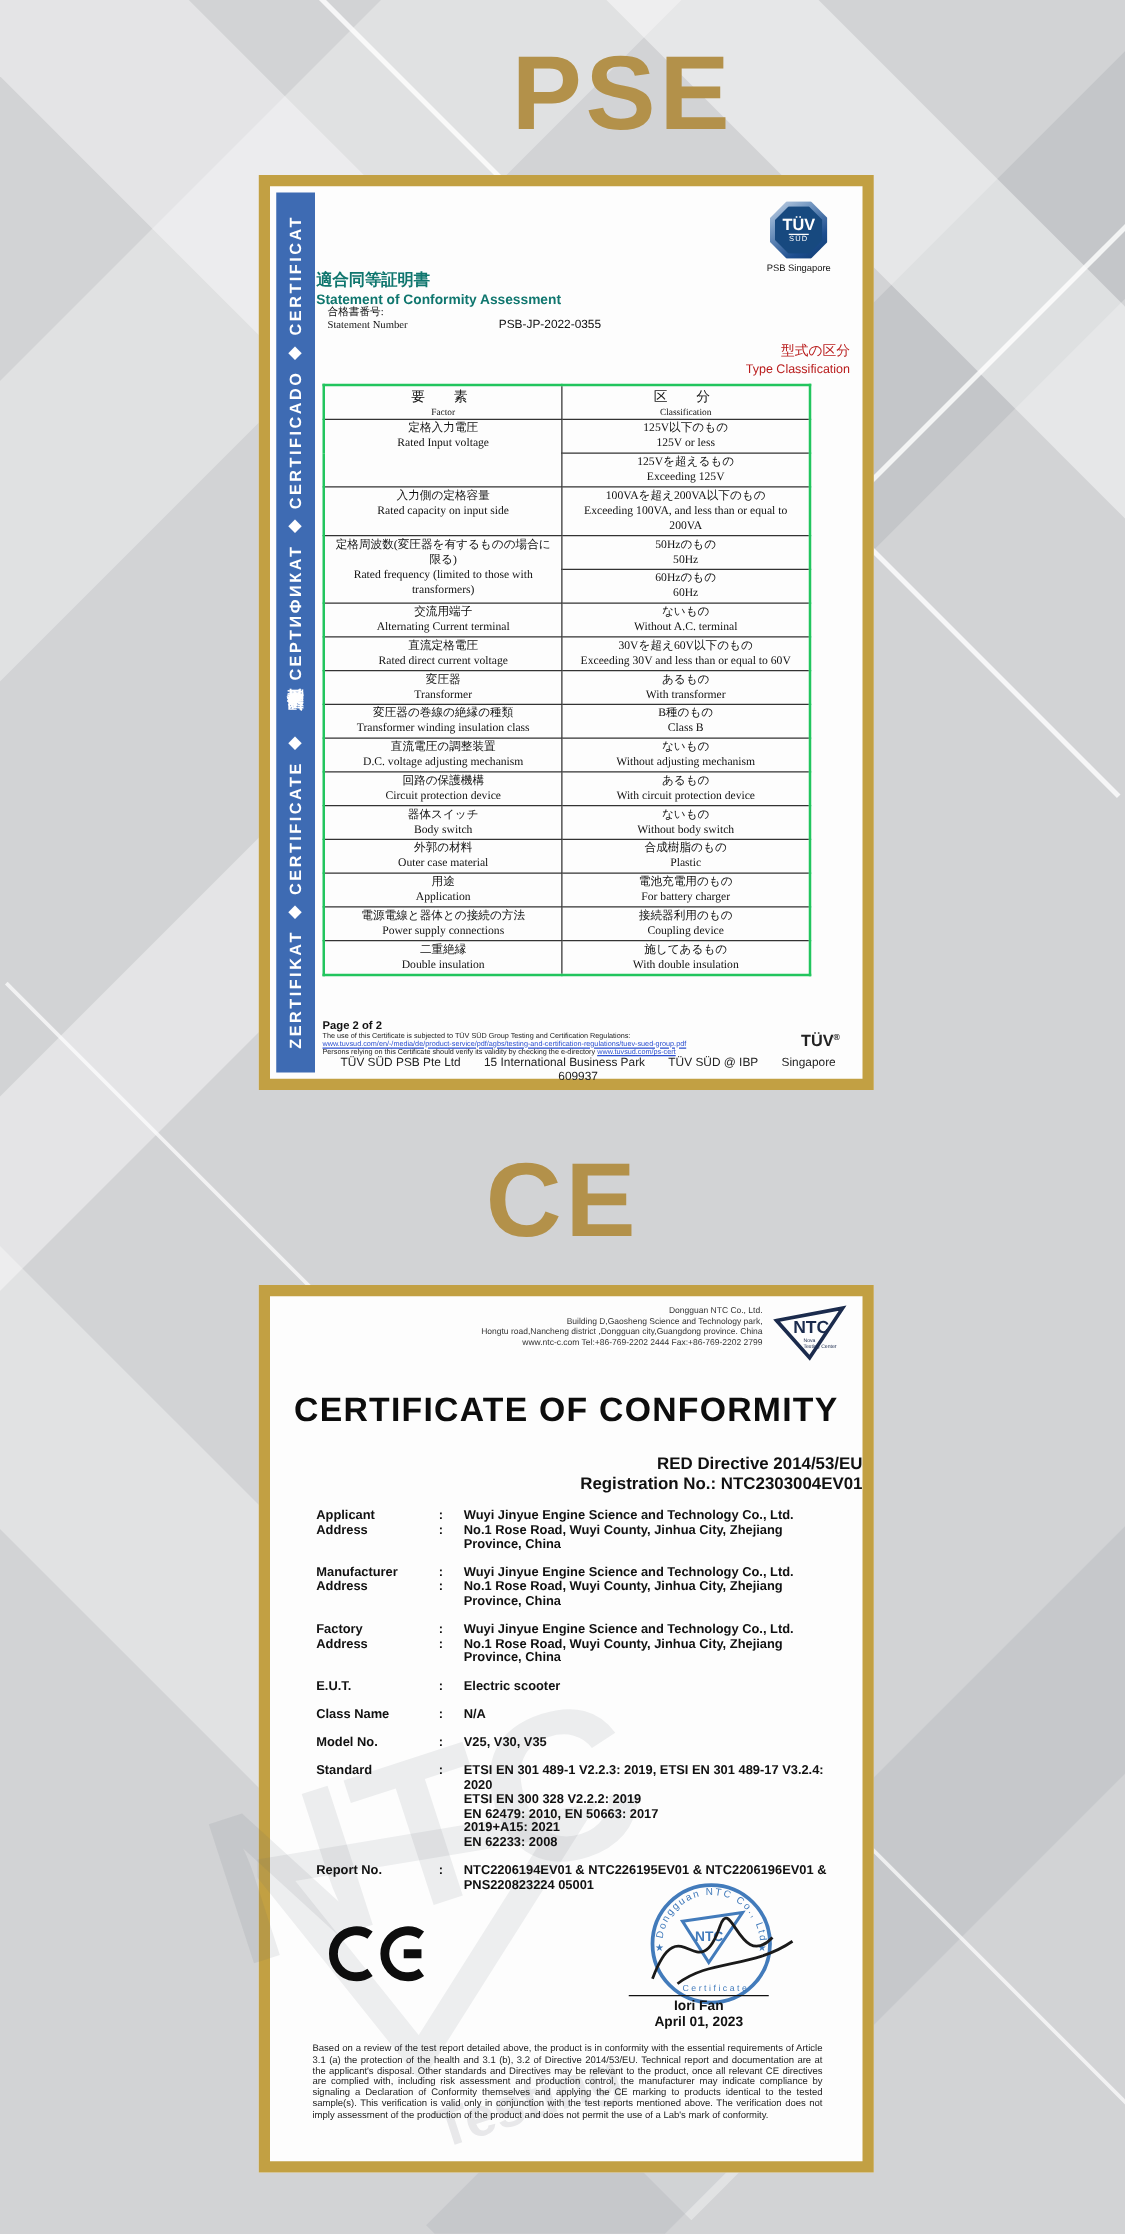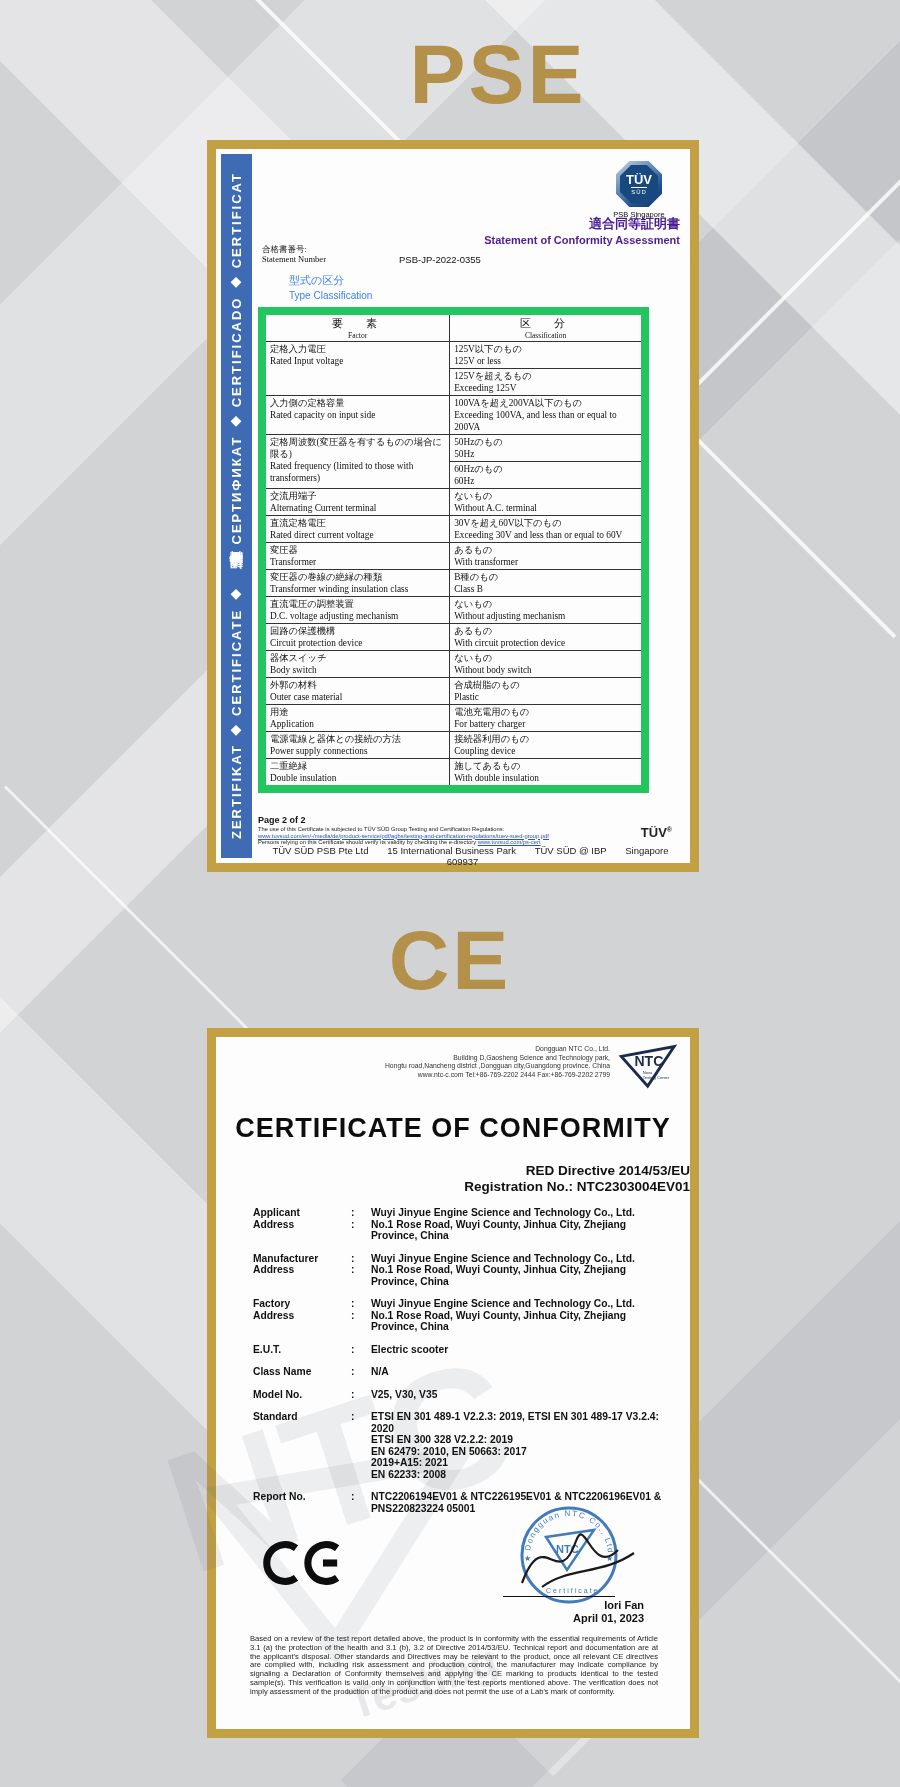--- a/index.html
+++ b/index.html
@@ -41,34 +41,34 @@
   .octa{width:46px;height:46px;margin:0 auto;
       clip-path:polygon(29% 0,71% 0,100% 29%,100% 71%,71% 100%,29% 100%,0 71%,0 29%);
       background:linear-gradient(145deg,#c8d6e8 0%,#7a9cc4 30%,#1d4e8f 72%,#0f3a6d 100%);position:relative;}
   .octa .in{position:absolute;inset:4px;
       clip-path:polygon(29% 0,71% 0,100% 29%,100% 71%,71% 100%,29% 100%,0 71%,0 29%);
       background:#17497f;display:flex;flex-direction:column;align-items:center;justify-content:center;color:#fff;}
   .octa .tuv{font-weight:bold;font-size:13px;line-height:12px;}
   .octa .sud{font-size:6px;border-top:1px solid #fff;margin-top:1px;padding-top:1px;letter-spacing:1px;}
   .octa-caption{font-size:7.5px;color:#111;margin-top:3px;}
 
-  .c1-title{position:absolute;left:37px;right:10px;top:66px;text-align:right;color:#4c1d95;}
+  .c1-title{position:absolute;left:37px;right:10px;top:66px;text-align:left;color:#0f766e;}
   .c1-title .jp{font-size:13px;font-weight:bold;font-family:"Liberation Serif",serif;}
   .c1-title .en{font-size:11px;font-weight:bold;margin-top:1px;}
   .stmt-label{position:absolute;left:46px;top:96px;font-size:8.5px;color:#111;line-height:9.5px;
       font-family:"Liberation Serif",serif;}
   .stmt-value{position:absolute;left:183px;top:105px;font-size:9.5px;color:#111;}
-  .c1-section{position:absolute;left:37px;right:10px;top:124px;text-align:left;color:#3b82f6;padding-left:36px;}
+  .c1-section{position:absolute;left:37px;right:10px;top:124px;text-align:right;color:#b91c1c;padding-left:36px;}
   .c1-section .jp{font-size:11px;font-family:"Liberation Serif",serif;}
   .c1-section .en{font-size:10px;margin-top:2px;}
 
   table.cls{position:absolute;left:42px;top:158px;width:391px;border-collapse:collapse;
       font-family:"Liberation Serif",serif;color:#111;}
   table.cls td,table.cls th{border:1px solid #333;padding:1px 4px;vertical-align:top;}
-  table.cls{border:8px solid #22c55e;}
+  table.cls{border:2px solid #22c55e;text-align:center;}
   th .hjp{font-size:11px;font-weight:normal;letter-spacing:6px;}
   th .hen{font-size:7.5px;font-weight:normal;}
   td .jp{font-size:9.3px;line-height:12px;}
   td .en{font-size:9.3px;line-height:12px;}
   td.factor-cell{width:49%;}
 
   .c1-footer-page{position:absolute;left:42px;top:666px;font-size:9px;font-weight:bold;color:#111;}
   .fineprint{position:absolute;left:42px;top:677px;font-size:5.8px;line-height:6.6px;color:#222;width:330px;}
   .fineprint a{color:#2b4fd0;text-decoration:underline;}
   .c1-address{position:absolute;left:37px;right:10px;top:696px;text-align:center;font-size:9.5px;color:#222;}
@@ -86,21 +86,21 @@
       font-size:13.5px;font-weight:bold;color:#111;line-height:16px;}
   .fields{position:absolute;left:37px;top:170px;width:415px;color:#111;}
   .fgroup{margin-bottom:11px;}
   .frow{display:flex;font-size:10.3px;font-weight:bold;line-height:11.5px;}
   .flabel{width:98px;flex:none;}
   .fcolon{width:20px;flex:none;}
   .fvalue{flex:1;}
   .ce-mark{position:absolute;left:46px;top:498px;}
   .stamp{position:absolute;left:268px;top:458px;}
   .sig-line{position:absolute;left:287px;top:559px;width:112px;border-top:1.5px solid #111;}
-  .signer{position:absolute;left:258px;top:562px;width:170px;text-align:right;
+  .signer{position:absolute;left:258px;top:562px;width:170px;text-align:center;
       font-size:11px;font-weight:bold;color:#111;line-height:13px;}
   .disclaimer{position:absolute;left:34px;top:598px;width:408px;font-size:7.6px;line-height:8.8px;
       color:#222;text-align:justify;}
   .wm{position:absolute;color:rgba(90,95,105,.10);font-weight:800;z-index:0;pointer-events:none;}
   .wm-big{left:-50px;top:330px;font-size:170px;transform:rotate(-18deg);}
   .wm-small{left:130px;top:620px;font-size:44px;transform:rotate(-18deg);color:rgba(90,95,105,.13);}
   .wm-tri{position:absolute;left:-10px;top:400px;z-index:0;}
   .front{position:relative;z-index:1;}
 </style>
 </head>

